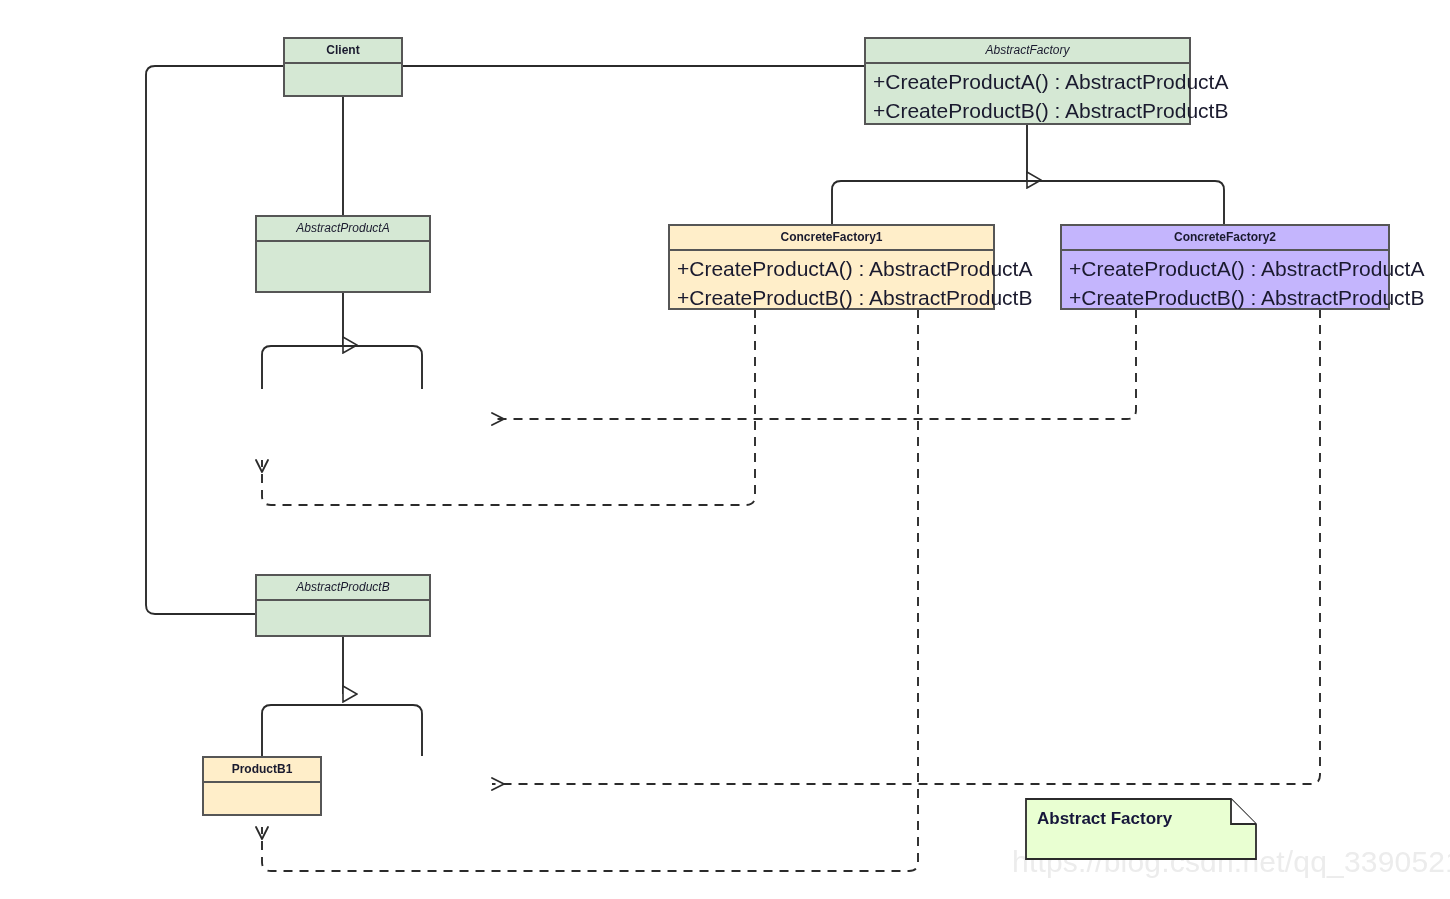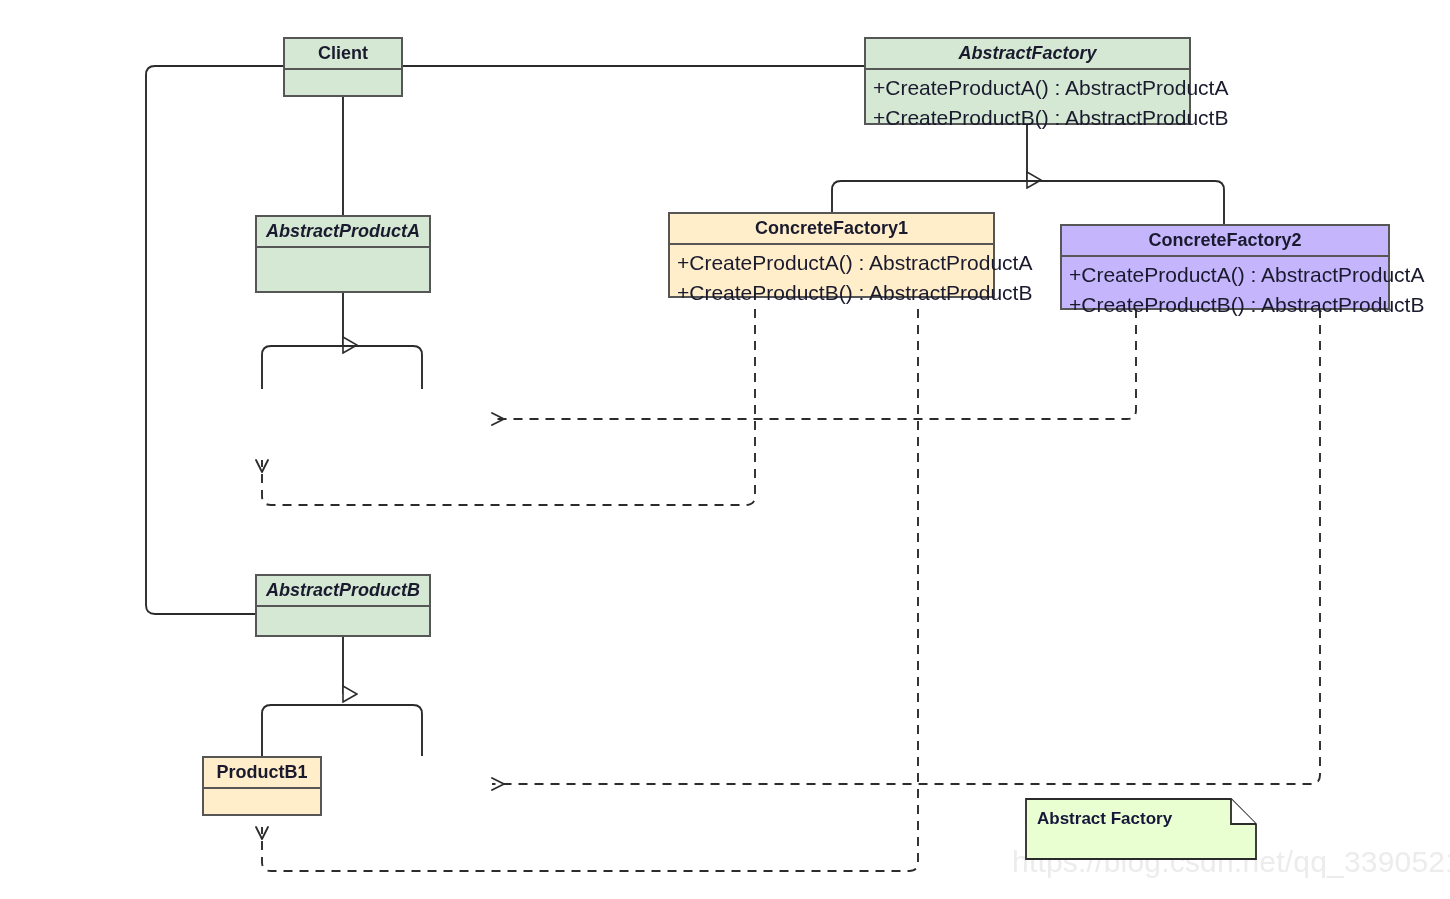--- a/index.html
+++ b/index.html
@@ -32,29 +32,29 @@
     position: absolute;
     box-sizing: border-box;
     border: 2px solid #565656;
     background: #d5e8d4;
     z-index: 3;
   }
   .uml-class .cls-name {
     box-sizing: border-box;
     text-align: center;
     color: #1a1a2e;
-    font-size: 18px;
+    font-size: 12px;
     line-height: 1.05;
     padding: 5px 4px 5px 4px;
     white-space: nowrap;
     overflow: hidden;
   }
   .uml-class .cls-name.abstract {
     font-style: italic;
-    font-weight: bold;
+    font-weight: normal;
   }
   .uml-class .cls-name.concrete {
     font-weight: bold;
   }
   .uml-class .cls-members {
     box-sizing: border-box;
     border-top: 2px solid #565656;
     padding: 3px 7px 4px 7px;
   }
   .uml-class .cls-members.empty {
@@ -155,21 +155,21 @@
   </div>
 
   <div class="uml-class fill-green" style="left:864px; top:37px; width:327px; height:88px;">
     <div class="cls-name abstract">AbstractFactory</div>
     <div class="cls-members">
       <div class="member">+CreateProductA() : AbstractProductA</div>
       <div class="member">+CreateProductB() : AbstractProductB</div>
     </div>
   </div>
 
-  <div class="uml-class fill-yellow" style="left:668px; top:212px; width:327px; height:86px;">
+  <div class="uml-class fill-yellow" style="left:668px; top:224px; width:327px; height:86px;">
     <div class="cls-name concrete">ConcreteFactory1</div>
     <div class="cls-members">
       <div class="member">+CreateProductA() : AbstractProductA</div>
       <div class="member">+CreateProductB() : AbstractProductB</div>
     </div>
   </div>
 
   <div class="uml-class fill-purple" style="left:1060px; top:224px; width:330px; height:86px;">
     <div class="cls-name concrete">ConcreteFactory2</div>
     <div class="cls-members">

